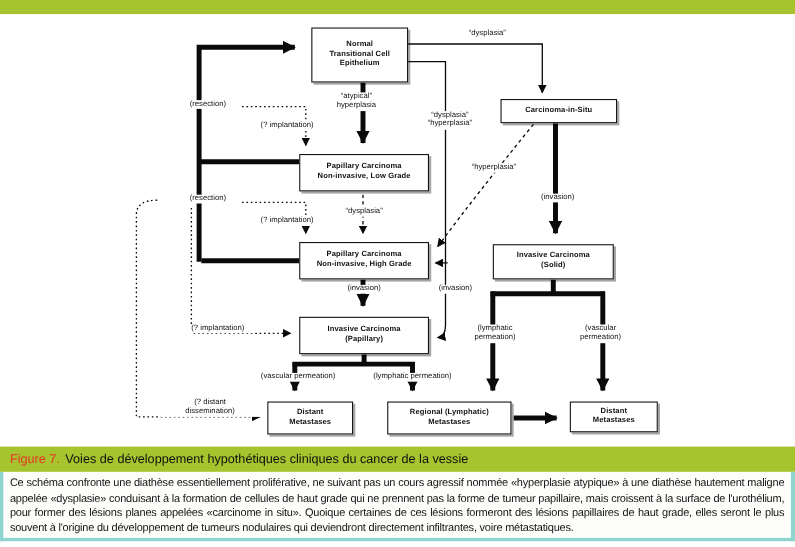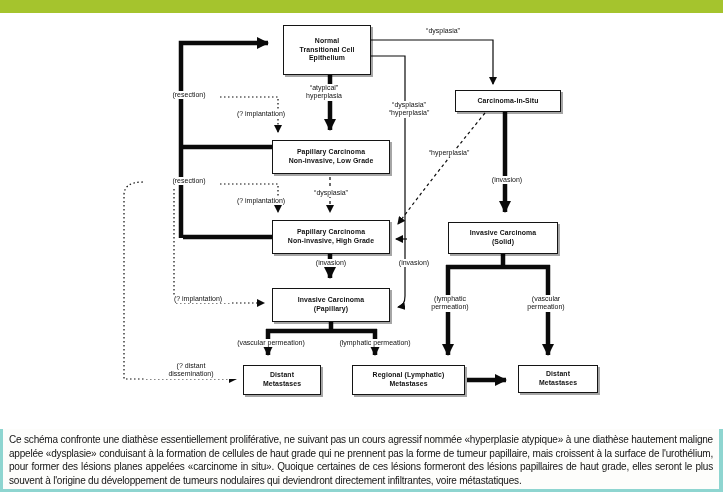--- a/index.html
+++ b/index.html
@@ -126,16 +126,20 @@
       <div class="dlabel" style="left: 226px; top: 326px; width: 88px;">(vascular permeation)</div>
       <div class="dlabel" style="left: 329px; top: 326px; width: 90px;">(lymphatic permeation)</div>
       <div class="dlabel" style="left: 418px; top: 282px; width: 62px;">(lymphatic
 permeation)</div>
       <div class="dlabel" style="left: 514px; top: 282px; width: 62px;">(vascular
 permeation)</div>
       <div class="dlabel" style="left: 144px; top: 349px; width: 92px;">(? distant
 dissemination)</div>
     </div>
 
+  <div class="caption">
+    <span class="fig">Figure 7.</span>
+    <span class="ttl">Voies de développement hypothétiques cliniques du cancer de la vessie</span>
+  </div>
 
   <div class="bodytext">Ce schéma confronte une diathèse essentiellement proliférative, ne suivant pas un cours agressif nommée «hyperplasie atypique» à une diathèse hautement maligne appelée «dysplasie» conduisant à la formation de cellules de haut grade qui ne prennent pas la forme de tumeur papillaire, mais croissent à la surface de l'urothélium, pour former des lésions planes appelées «carcinome in situ». Quoique certaines de ces lésions formeront des lésions papillaires de haut grade, elles seront le plus souvent à l'origine du développement de tumeurs nodulaires qui deviendront directement infiltrantes, voire métastatiques.</div>
 
 </div>
 
 </body></html>

